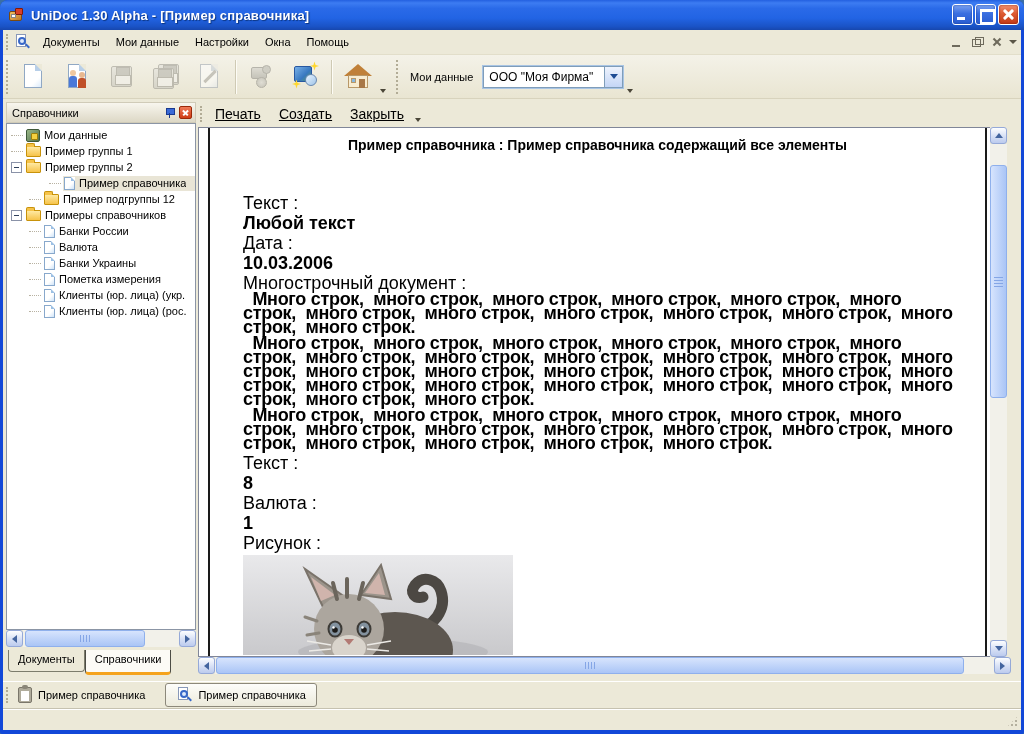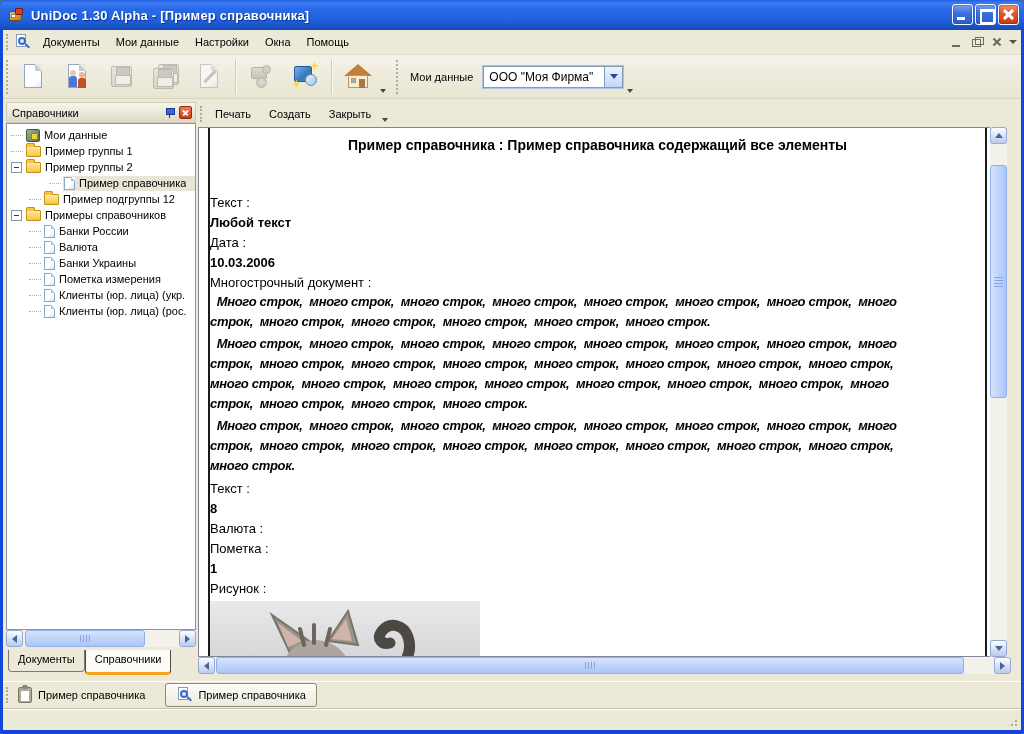--- a/index.html
+++ b/index.html
@@ -137,32 +137,32 @@
   .side-hscroll .mid { position:relative; flex:1; }
 
   .side-tabs { position:absolute; left:5px; top:620px; height:27px; display:flex; }
   .tab { font-size:11px; padding:3px 9px 4px; border:1px solid #7c7c6c; border-top:none;
          border-radius:0 0 4px 4px; background:#ece9d8; height:22px; }
   .tab.active { background:#fcfbf6; border-color:#4c4c44; height:25px; border-bottom:3px solid #f5a31c; padding-bottom:2px; }
 
   
   .doc-toolbar { position:absolute; left:194px; top:72px; width:824px; height:24px;
       background:#ece9d8; display:flex; align-items:center; }
-  .dtb-item { font-size:11px; padding:4px 9px; }
+  .dtb-item { font-size:14px; padding:4px 9px;text-decoration:underline; }
   .doc-area { position:absolute; left:194px; top:97px; width:814px; height:629px; background:#ece9d8; }
   .viewport { position:absolute; left:1px; top:0; width:792px; height:530px; background:#fff;
               border:1px solid #808698; border-right:none; overflow:hidden; }
   .pageline { position:absolute; top:0; width:2px; height:530px; background:#1a1a1a; }
   .pl-left { left:9px; } .pl-right { left:786px; }
   .page-content { position:absolute; left:11px; top:0; width:775px; }
   .doc-title { text-align:center; font-size:14px; font-weight:bold; margin-top:9px; }
-  .fields { width:710px; margin-top:43px; font-size:13px; }
+  .fields { margin-left:33px; width:710px; margin-top:43px; font-size:18px; }
   .fld { margin-top:6px; line-height:14px; }
   .val { margin-top:6px; line-height:14px; font-weight:bold; }
-  .para { font-weight:bold; line-height:20px; margin:2px 0; white-space:pre-wrap; letter-spacing:-0.3px;font-style:italic; }
+  .para { font-weight:bold; line-height:14px; margin:2px 0; white-space:pre-wrap; letter-spacing:-0.3px; }
   .pic { margin-top:5px; width:270px; height:100px; overflow:hidden; }
 
   .vscroll { position:absolute; left:793px; top:0; width:17px; height:530px; }
   .vscroll .sb-btn { position:absolute; left:0; width:17px; height:17px; }
   .vscroll .sb-track { position:absolute; left:0; top:17px; width:17px; height:496px; }
   .hscroll { position:absolute; left:1px; top:530px; width:813px; height:17px; }
   .hscroll .sb-btn { position:absolute; top:0; width:17px; height:17px; }
   .hscroll .sb-track { position:absolute; left:17px; top:0; width:779px; height:17px; }
 
   
@@ -421,21 +421,20 @@
             <div class="val">Любой текст</div>
             <div class="fld">Дата :</div>
             <div class="val">10.03.2006</div>
             <div class="fld">Многострочный документ :</div>
             <div class="para">  Много строк,  много строк,  много строк,  много строк,  много строк,  много строк,  много строк,  много строк,  много строк,  много строк,  много строк,  много строк,  много строк.</div>
             <div class="para">  Много строк,  много строк,  много строк,  много строк,  много строк,  много строк,  много строк,  много строк,  много строк,  много строк,  много строк,  много строк,  много строк,  много строк,  много строк,  много строк,  много строк,  много строк,  много строк,  много строк,  много строк,  много строк,  много строк,  много строк,  много строк,  много строк.</div>
             <div class="para">  Много строк,  много строк,  много строк,  много строк,  много строк,  много строк,  много строк,  много строк,  много строк,  много строк,  много строк,  много строк,  много строк,  много строк,  много строк,  много строк.</div>
             <div class="fld">Текст :</div>
             <div class="val">8</div>
             <div class="fld">Валюта :</div>
-            <div class="fld">Пометка :</div>
             <div class="val">1</div>
             <div class="fld">Рисунок :</div>
             <div class="pic">
               <svg width="270" height="100" viewBox="0 0 270 100" xmlns="http://www.w3.org/2000/svg">
                 <defs>
                   <linearGradient id="bg" x1="0" y1="0" x2="0" y2="1">
                     <stop offset="0" stop-color="#e9e9eb"></stop>
                       <stop offset="1" stop-color="#c9c9cc"></stop>
                   </linearGradient>
                 </defs>

